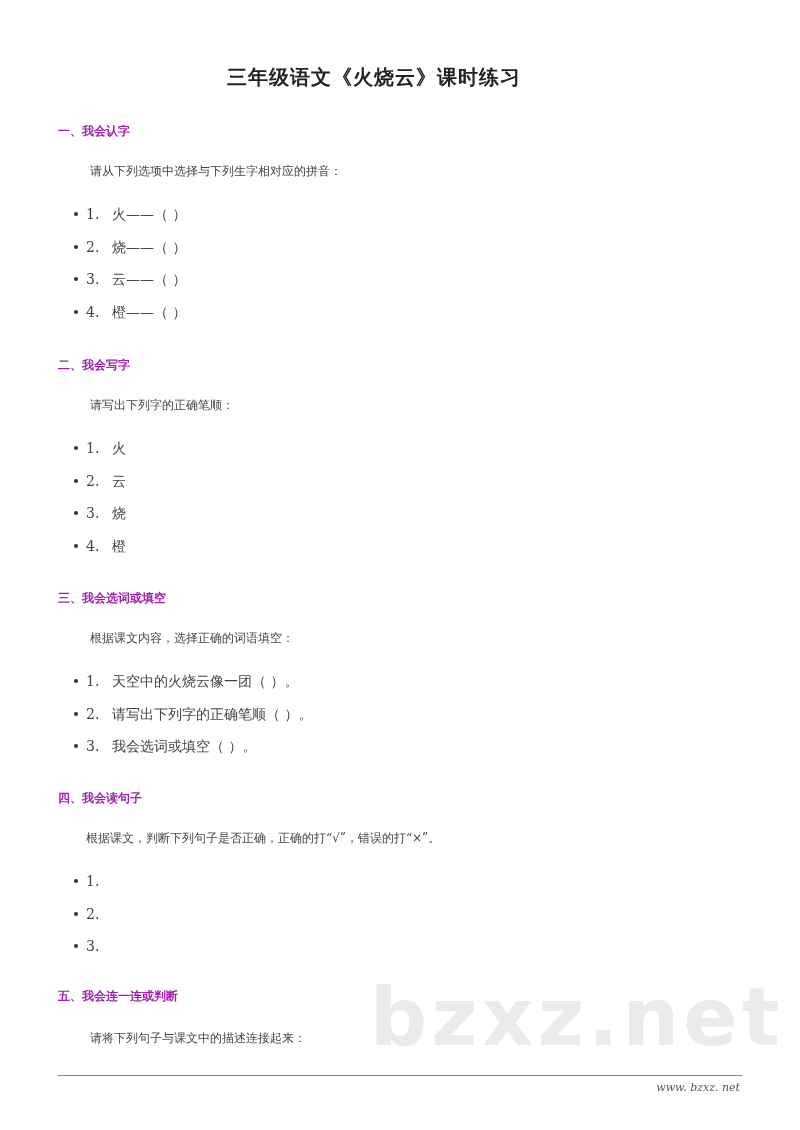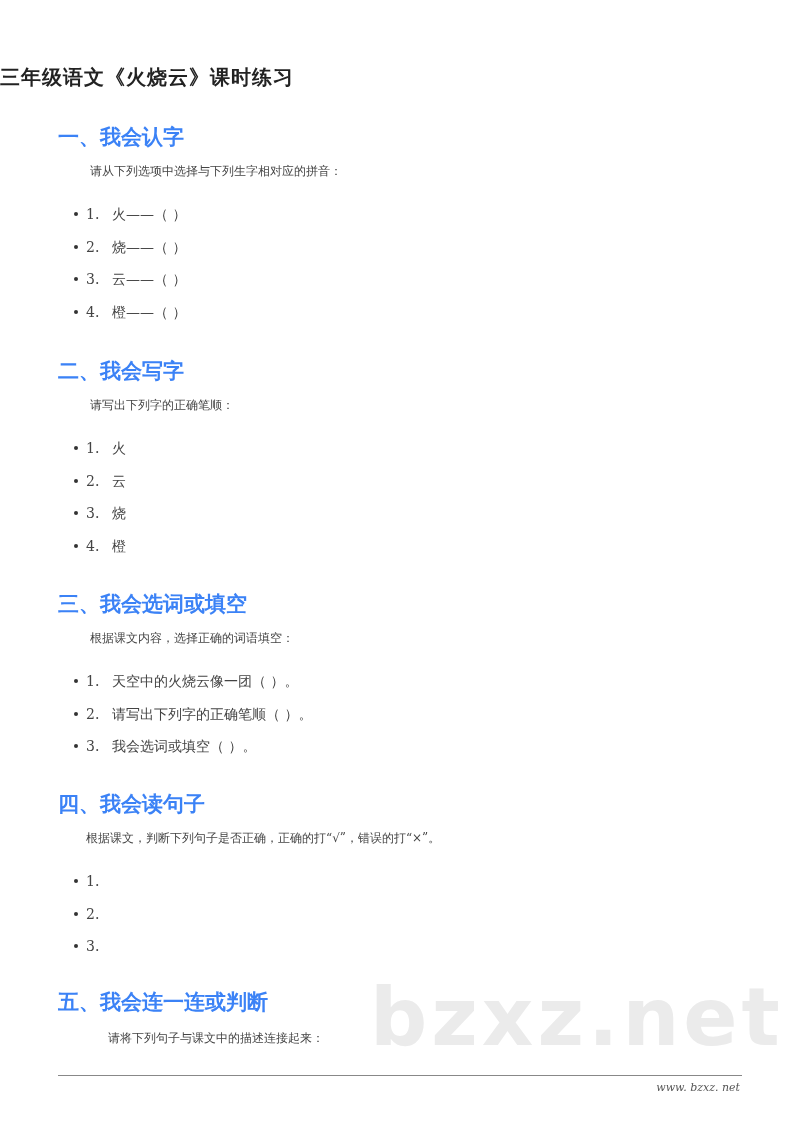--- a/index.html
+++ b/index.html
@@ -13,40 +13,41 @@
       position: relative;
       overflow: hidden;
       font-family: "DejaVu Serif", "Liberation Serif", serif;
       color: #333333;
     }
     .page-title {
       position: absolute;
       top: 64px;
       left: 0;
       width: 708px;
-      text-align: left;
+      text-align: center;
       font-family: "DejaVu Sans", "Liberation Sans", sans-serif;
       font-size: 20px;
       font-weight: bold;
       color: #222222;
       letter-spacing: 1px;
+      padding-left: 20px;
     }
     .section {
       position: absolute;
       left: 0;
       width: 800px;
     }
     .section-heading {
       position: absolute;
       left: 58px;
       top: 0;
       font-family: "DejaVu Sans", "Liberation Sans", sans-serif;
-      font-size: 21px;
+      font-size: 12px;
       font-weight: bold;
-      color: #3b82f6;
+      color: #a21caf;
       white-space: nowrap;
     }
     .section-instruction {
       position: absolute;
       left: 90px;
       top: 40px;
       font-size: 12px;
       color: #444444;
       white-space: nowrap;
     }
@@ -208,17 +209,17 @@
         <span class="bullet"></span>
         <span class="item-num">3.</span>
       </li>
   </ul>
 </div>
 
 <div class="watermark">bzxz.net</div>
 
 <div class="section" style="top:988px;">
   <div class="section-heading">五、我会连一连或判断</div>
-  <div class="section-instruction" style="top:42px;margin-left:18px;">请将下列句子与课文中的描述连接起来：</div>
+  <div class="section-instruction" style="top:42px;">请将下列句子与课文中的描述连接起来：</div>
 </div>
 
 <div class="footer-rule"></div>
 <div class="footer-url">www. bzxz. net</div>
 
 </body></html>

